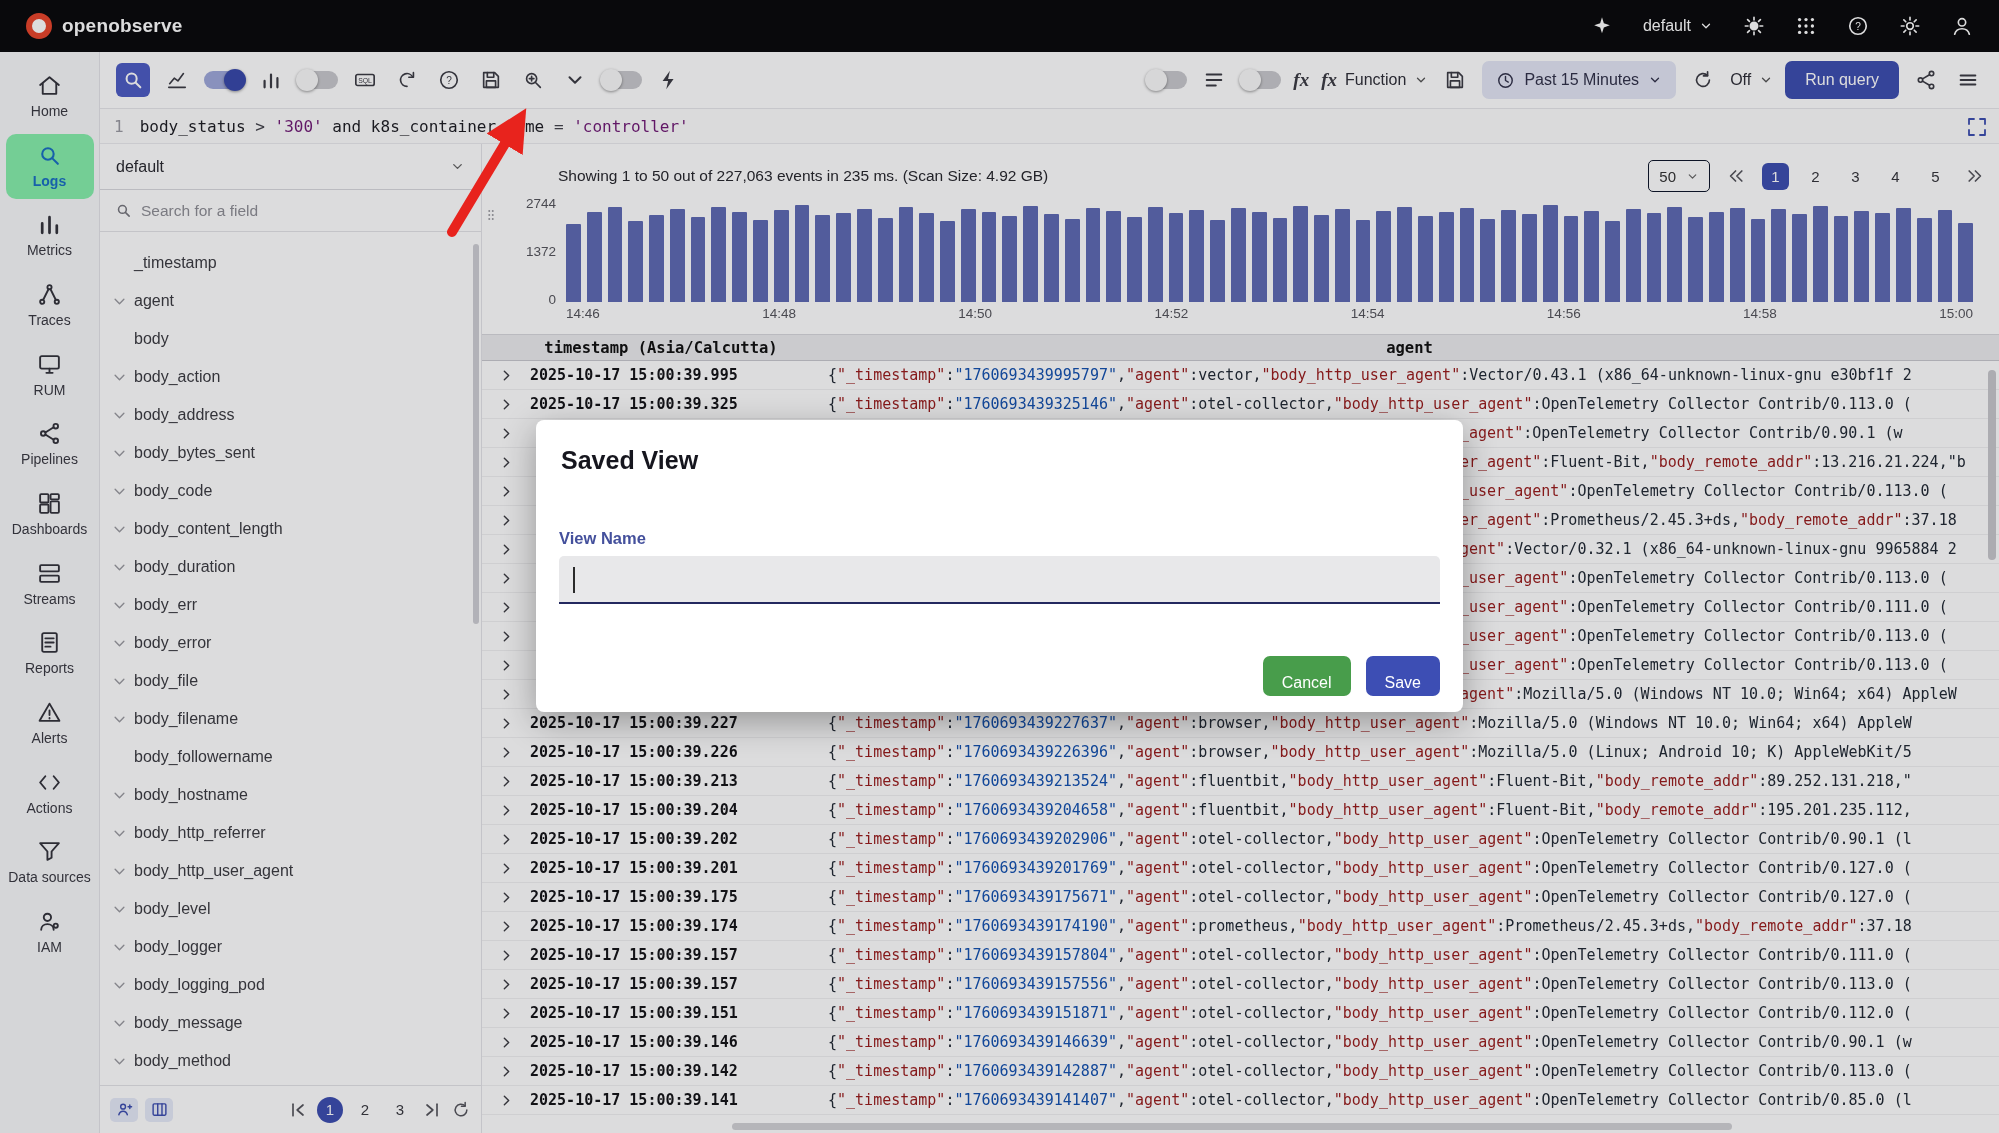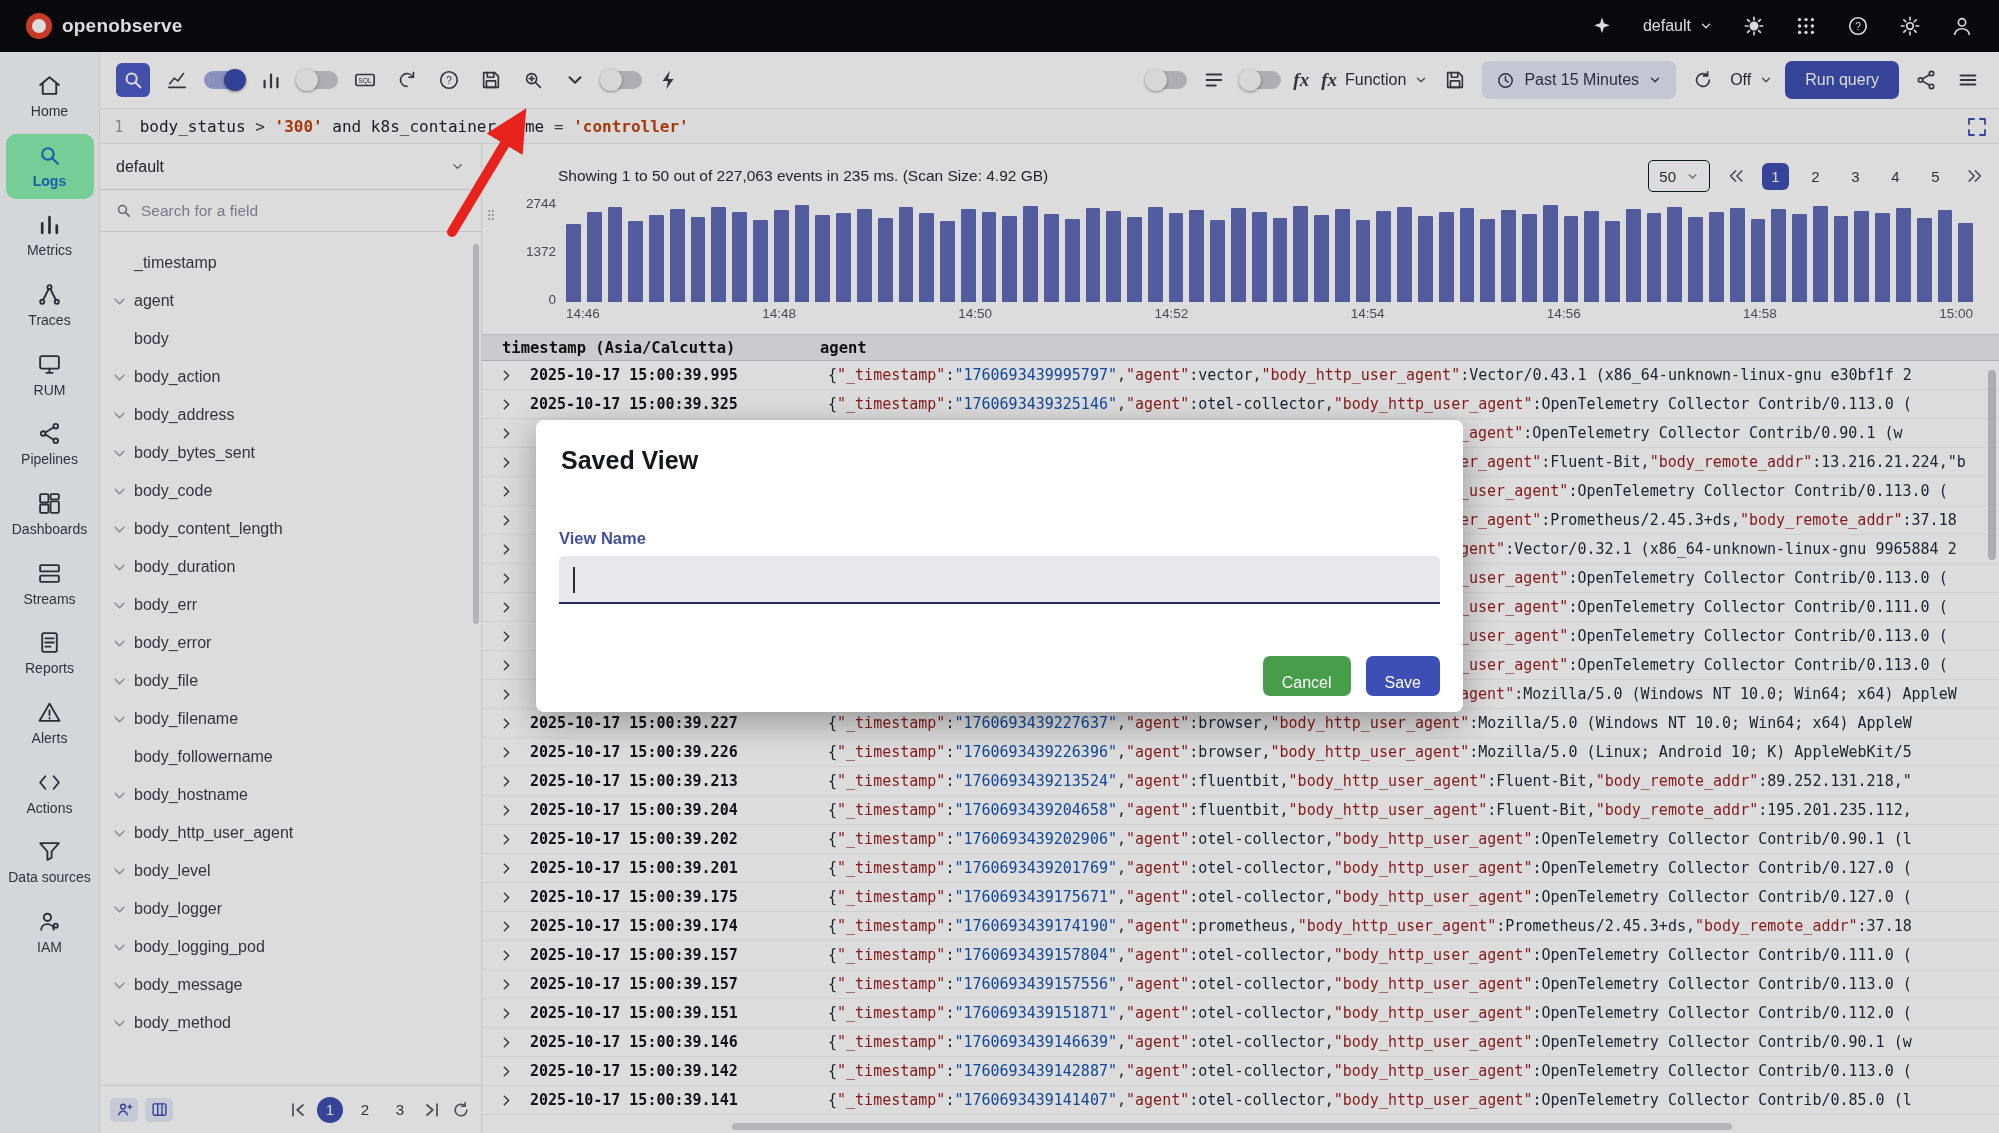--- a/index.html
+++ b/index.html
@@ -50,21 +50,21 @@
   .time-pill .tb-icon{ color:#32324a; width:19px; height:19px; }
   .run-btn { background:#3d4eb0; color:#fff; border:none; border-radius:7px; height:38px; padding:0 20px;
              font-size:16px; font-family:inherit; cursor:pointer; flex:none; }
 
   
   .querybar { position:absolute; left:100px; right:0; top:109px; height:35px; background:#fdfdfd; border-bottom:1px solid #ebebee;
               display:flex; align-items:center; font-family:"DejaVu Sans Mono", monospace; font-size:16px; padding-left:14px; }
   .qline-no { color:#9a9aa2; margin-right:16px; }
   .qt-ident, .qt-keyword { color:#1e1e24; }
   .qt-op { color:#44444c; }
-  .qt-string { color:#c2410c;font-weight:bold; }
+  .qt-string { color:#701a75; }
   .q-expand { position:absolute; right:10px; top:6px; width:24px; height:24px; color:#3d4eb0; cursor:pointer; }
   .q-expand svg{ width:100%; height:100%; }
 
   
   .fieldpanel { position:absolute; left:100px; top:144px; bottom:0; width:382px; background:#fff; border-right:1px solid #e4e4e8; }
   .stream-row { height:46px; display:flex; align-items:center; padding:0 16px; border-bottom:1px solid #d9d9de; font-size:16px; color:#2b2b31; }
   .stream-row .caret { margin-left:auto; width:15px; height:15px; color:#666; display:inline-flex; }
   .field-search { height:42px; display:flex; align-items:center; gap:9px; padding:0 15px; border-bottom:1px solid #e3e3e7; }
   .field-search .sicon { width:17px; height:17px; color:#77777e; display:inline-flex; }
   .field-search .ph { font-size:15.5px; color:#8e8e95; }
@@ -104,21 +104,21 @@
   .chart { position:absolute; top:56px; left:0; right:0; height:132px; }
   .ylabel { position:absolute; width:74px; text-align:right; font-size:13.5px; color:#55555c; }
   .plot { position:absolute; left:84px; right:26px; top:2px; height:100px; display:flex; align-items:flex-end; gap:6px; cursor:crosshair; }
   .bar { flex:1; background:#5f6ab4; border-radius:1px 1px 0 0; }
   .xlabels { position:absolute; left:84px; right:26px; top:106px; display:flex; justify-content:space-between;
              font-size:13.5px; color:#55555c; }
 
   
   .thead { position:absolute; top:190px; left:0; right:0; height:27px; background:#ececee; border-top:1px solid #d8d8dc;
            border-bottom:1px solid #c9c9ce; display:flex; align-items:center; font-family:"DejaVu Sans Mono", monospace;
-           font-size:15.5px; font-weight:bold; color:#111; }
+           font-size:15.5px; font-weight:bold; color:#111;text-align:center; }
   .thead .c1 { width:338px; padding-left:20px; }
   .thead .c2 { flex:1; }
   .rows { position:absolute; top:217px; left:0; right:0; bottom:10px; overflow:hidden; }
   .lrow { height:29px; display:flex; align-items:center; border-bottom:1px solid #f0f0f2; font-family:"DejaVu Sans Mono", monospace;
           font-size:15px; cursor:pointer; }
   .lrow .rchev { width:48px; display:flex; justify-content:center; color:#3c3c42; flex:none; }
   .lrow .rchev svg{ width:13px; height:13px; }
   .lrow .rts { width:290px; color:#141418; font-weight:bold; flex:none; }
   .lrow .rsrc { flex:1; position:relative; overflow:hidden; white-space:nowrap; color:#222a35; padding-left:8px; height:100%;
                 display:flex; align-items:center; }
@@ -592,20 +592,28 @@
         <div class="field-item nochev">
           <span>body_followername</span>
         </div>
         <div class="field-item">
           <span class="chev">
             <svg viewBox="0 0 24 24" fill="none" stroke="currentColor" stroke-width="2.2" stroke-linecap="round" stroke-linejoin="round">
               <path d="M5 8.5l7 7 7-7"></path>
             </svg>
           </span>
           <span>body_hostname</span>
+        </div>
+        <div class="field-item">
+          <span class="chev">
+            <svg viewBox="0 0 24 24" fill="none" stroke="currentColor" stroke-width="2.2" stroke-linecap="round" stroke-linejoin="round">
+              <path d="M5 8.5l7 7 7-7"></path>
+            </svg>
+          </span>
+          <span>body_http_referrer</span>
         </div>
         <div class="field-item">
           <span class="chev">
             <svg viewBox="0 0 24 24" fill="none" stroke="currentColor" stroke-width="2.2" stroke-linecap="round" stroke-linejoin="round">
               <path d="M5 8.5l7 7 7-7"></path>
             </svg>
           </span>
           <span>body_http_user_agent</span>
         </div>
         <div class="field-item">

